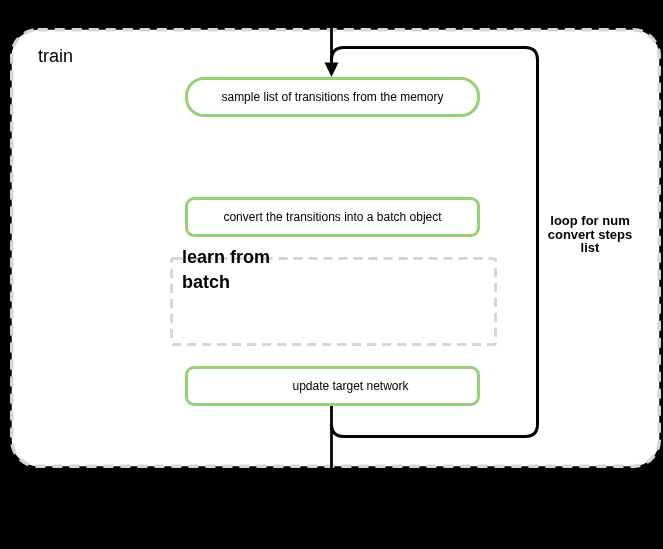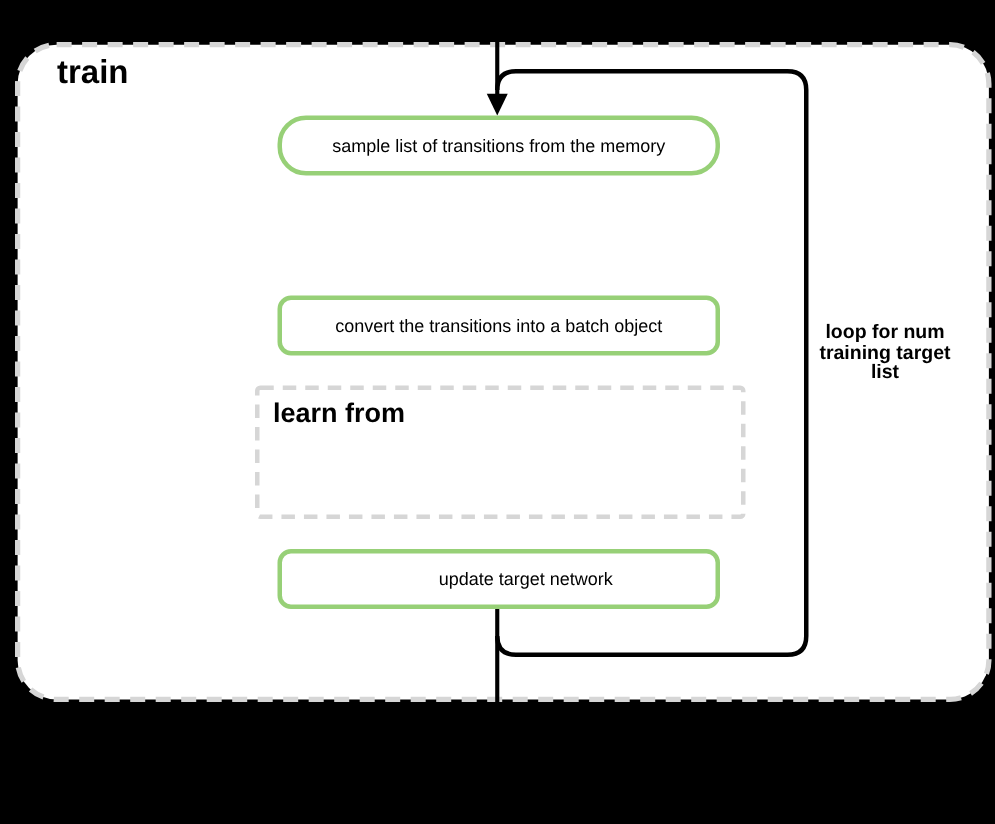--- a/index.html
+++ b/index.html
@@ -16,23 +16,23 @@
     overflow: hidden;
   }
   #shape-layer {
     position: absolute;
     left: 0;
     top: 0;
   }
   .abs { position: absolute; }
   .panel-title {
     left: 38px;
-    top: 35px;
-    font-size: 22px;
-    font-weight: bold;
+    top: 46px;
+    font-size: 18px;
+    font-weight: normal;
     color: #000;
   }
   .pbox {
     left: 185px;
     width: 295px;
     height: 40px;
     box-sizing: border-box;
     background: #fff;
     border: 3px solid #97d077;
     border-radius: 9px;
@@ -42,21 +42,21 @@
     font-size: 12px;
     color: #000;
     text-align: center;
   }
   .pbox.sample  { top: 77px; border-radius: 19px; }
   .pbox.filter  { top: 137px; }
   .pbox.convert { top: 197px; justify-content: center; }
   .pbox.update  { top: 366px; padding-left: 36px; }
   .learn-label {
     left: 182px;
-    top: 263px;
+    top: 245px;
     font-size: 18px;
     font-weight: bold;
     line-height: 25px;
     color: #000;
   }
   .learn-label span { display: block; }
   .loop-label {
     left: 540px;
     top: 214px;
     width: 100px;
@@ -95,25 +95,26 @@
     <span>sample list of transitions from the memory</span>
   </div>
 
 
   <div class="abs pbox convert">
     <span>convert the transitions into a batch object</span>
   </div>
 
   <div class="abs learn-label">
     <span>learn from</span>
+    <span>batch</span>
   </div>
 
   <div class="abs pbox update">
     <span>update target network</span>
   </div>
 
   <div class="abs loop-label">
     <span>loop for num</span>
-    <span>training target</span>
+    <span>convert steps</span>
     <span>list</span>
   </div>
 
 </div>
 
 </body></html>

